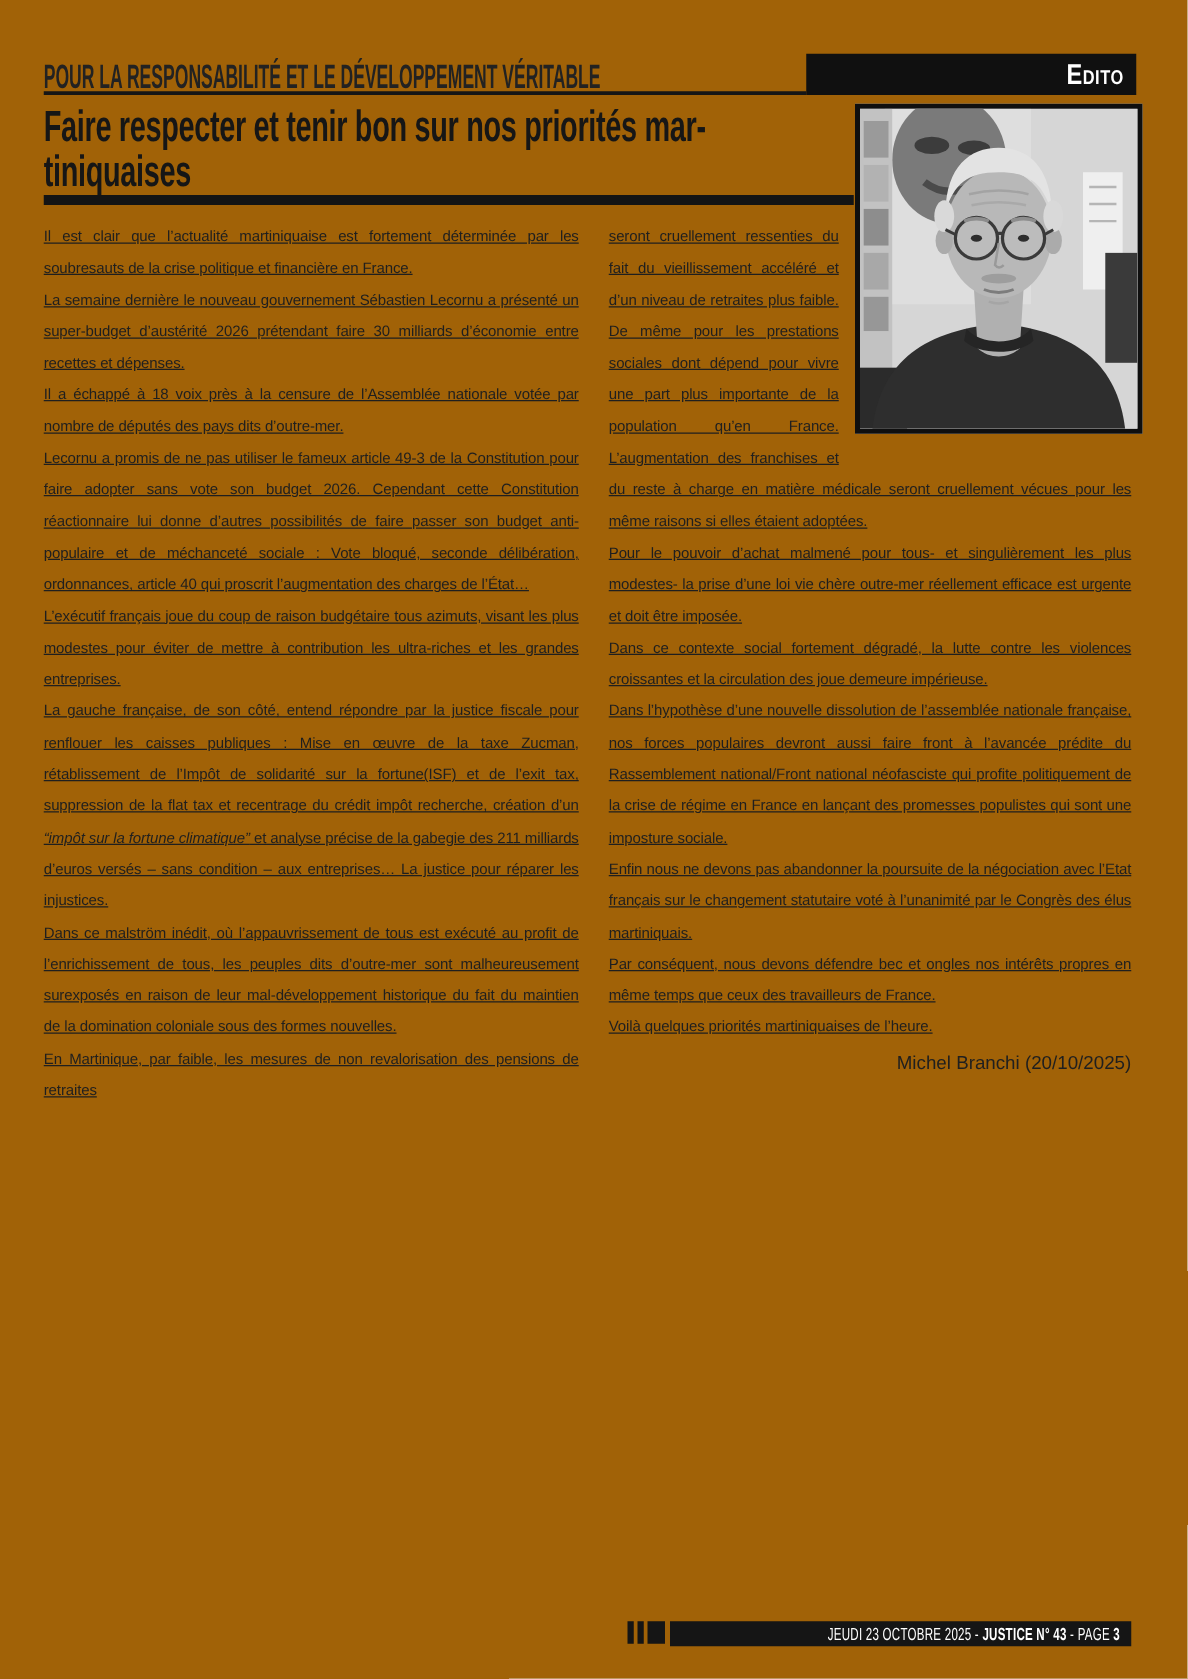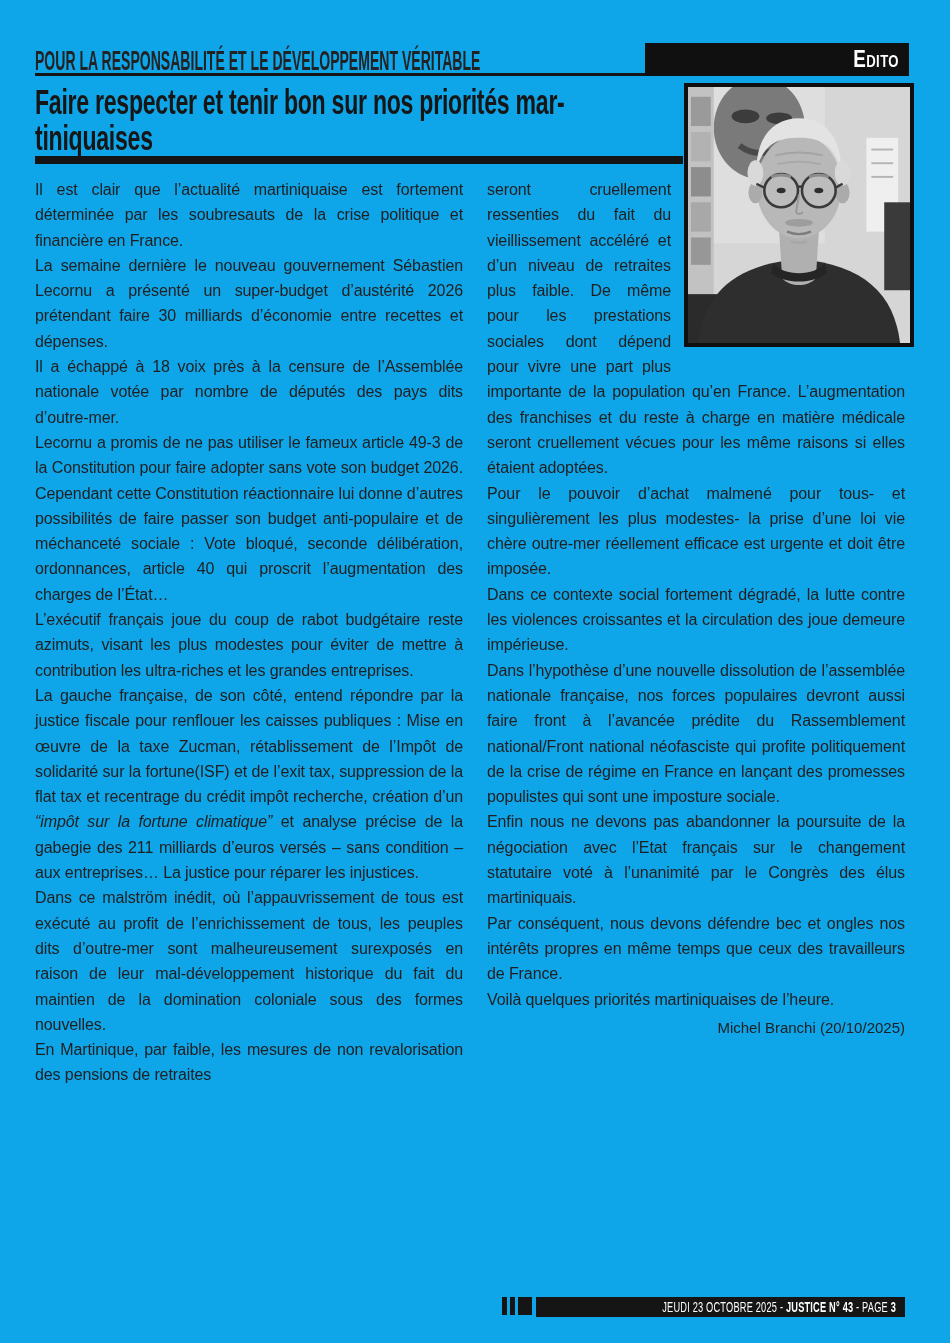--- a/index.html
+++ b/index.html
@@ -1,18 +1,18 @@
 <!DOCTYPE html>
 <html><head>
 <meta charset="utf-8">
 <style>
   html,body { margin:0; padding:0; background:#e9e9e7; }
   .page {
     position:relative; width:950px; height:1343px; margin:0 auto;
-    background:#0ea5e9; overflow:hidden;
+    background:#a16207; overflow:hidden;
     font-family:"Liberation Sans", sans-serif; color:#1f1f1f;
   }
 
   
   .kicker {
     position:absolute; left:35px; top:46px; display:inline-block;
     white-space:nowrap; font-size:27px; font-weight:700; color:#222;
     transform:scaleX(0.52); transform-origin:0 50%; letter-spacing:0px;
   }
   .kicker-rule {
@@ -43,21 +43,21 @@
   .photo {
     position:absolute; left:684px; top:83px; width:222px; height:256px;
     border:4px solid #0f0f0f; background:#d9d9d9;
   }
   .photo svg { display:block; width:100%; height:100%; }
 
   
   .col { position:absolute; top:177px; }
   .col-left  { left:35px;  width:428px; }
   .col-right { left:487px; width:418px; }
-  .col p { margin:0; text-align:justify; font-size:16px; line-height:25.3px; letter-spacing:-0.1px; }
+  .col p { margin:0; text-align:justify; font-size:12px; line-height:25.3px; letter-spacing:-0.1px;text-decoration:underline; }
   .col p em { font-style:italic; }
   .photo-spacer { float:right; width:234px; height:200px; }
   .byline { margin-top:3px; text-align:right; font-size:15px; line-height:25.3px; }
 
   
   .footer-block { position:absolute; top:1297px; height:18px; background:#151515; }
   .fb1 { left:502px; width:5px; }
   .fb2 { left:510px; width:5px; }
   .fb3 { left:518px; width:14px; }
   .footer-bar {
@@ -146,21 +146,21 @@
       <path d="M100,148 Q112,153 124,148" stroke="#7c7c7c" stroke-width="2.4" fill="none"></path>
       <path d="M104,158 Q112,161 120,158" stroke="#a5a5a5" stroke-width="2" fill="none"></path>
     </svg>
   </div>
 
   <div class="col col-left">
     <p>Il est clair que l’actualité martiniquaise est fortement déterminée par les soubresauts de la crise politique et financière en France.</p>
     <p>La semaine dernière le nouveau gouvernement Sébastien Lecornu a présenté un super-budget d’austérité 2026 prétendant faire 30 milliards d’économie entre recettes et dépenses.</p>
     <p>Il a échappé à 18 voix près à la censure de l’Assemblée nationale votée par nombre de députés des pays dits d’outre-mer.</p>
     <p>Lecornu a promis de ne pas utiliser le fameux article 49-3 de la Constitution pour faire adopter sans vote son budget 2026. Cependant cette Constitution réactionnaire lui donne d’autres possibilités de faire passer son budget anti-populaire et de méchanceté sociale : Vote bloqué, seconde délibération, ordonnances, article 40 qui proscrit l’augmentation des charges de l’État…</p>
-    <p>L’exécutif français joue du coup de rabot budgétaire reste azimuts, visant les plus modestes pour éviter de mettre à contribution les ultra-riches et les grandes entreprises.</p>
+    <p>L’exécutif français joue du coup de raison budgétaire tous azimuts, visant les plus modestes pour éviter de mettre à contribution les ultra-riches et les grandes entreprises.</p>
     <p><span>La gauche française, de son côté, entend répondre par la justice fiscale pour renflouer les caisses publiques : Mise en œuvre de la taxe Zucman, rétablissement de l’Impôt de solidarité sur la fortune(ISF) et de l’exit tax, suppression de la flat tax et recentrage du crédit impôt recherche, création d’un </span><em>“impôt sur la fortune climatique”</em><span> et analyse précise de la gabegie des 211 milliards d’euros versés – sans condition – aux entreprises… La justice pour réparer les injustices.</span></p>
     <p>Dans ce malström inédit, où l’appauvrissement de tous est exécuté au profit de l’enrichissement de tous, les peuples dits d’outre-mer sont malheureusement surexposés en raison de leur mal-développement historique du fait du maintien de la domination coloniale sous des formes nouvelles.</p>
     <p>En Martinique, par faible, les mesures de non revalorisation des pensions de retraites</p>
   </div>
 
   <div class="col col-right">
     <div class="photo-spacer"></div>
     <p>seront cruellement ressenties du fait du vieillissement accéléré et d’un niveau de retraites plus faible. De même pour les prestations sociales dont dépend pour vivre une part plus importante de la population qu’en France. L’augmentation des franchises et du reste à charge en matière médicale seront cruellement vécues pour les même raisons si elles étaient adoptées.</p>
     <p>Pour le pouvoir d’achat malmené pour tous- et singulièrement les plus modestes- la prise d’une loi vie chère outre-mer réellement efficace est urgente et doit être imposée.</p>
     <p>Dans ce contexte social fortement dégradé, la lutte contre les violences croissantes et la circulation des joue demeure impérieuse.</p>

